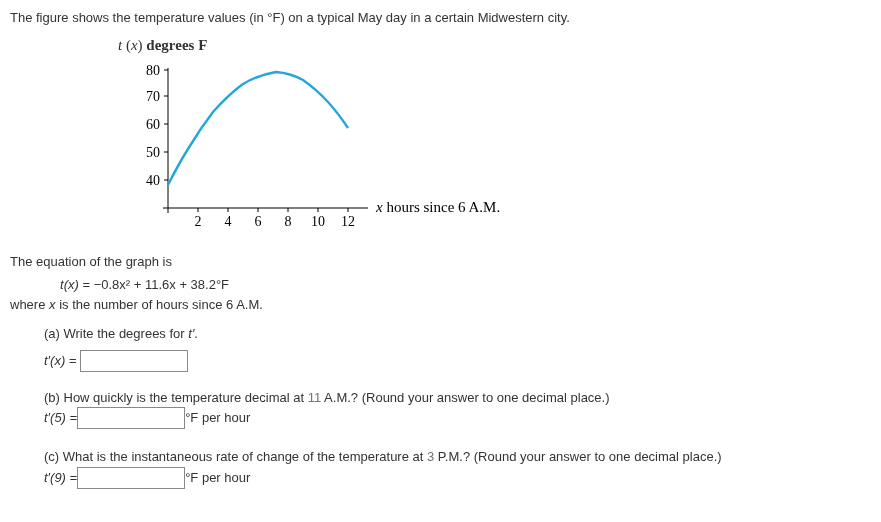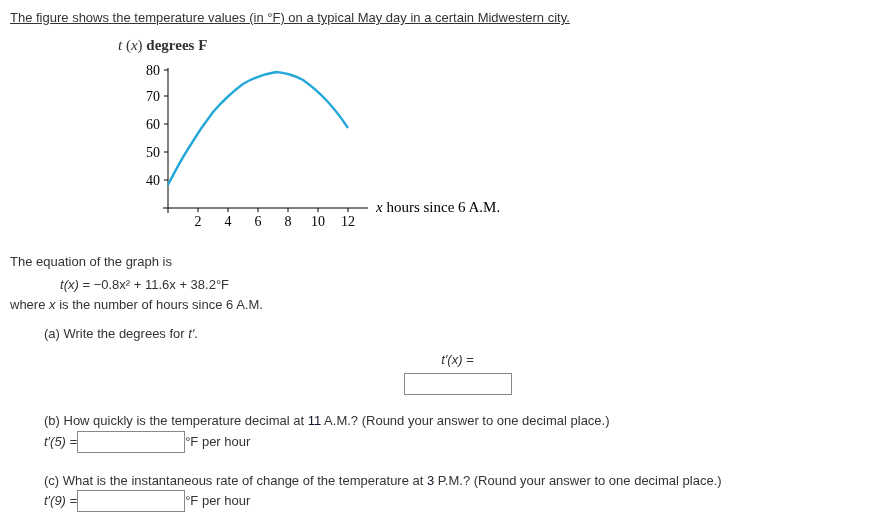--- a/index.html
+++ b/index.html
@@ -4,50 +4,50 @@
 <style>
   body {
     font-family: Arial, Helvetica, sans-serif;
     font-size: 13px;
     color: #333;
     margin: 0;
     padding: 8px 10px;
     width: 861px;
     line-height: 1.5;
   }
-  .intro { margin-bottom: 6px; text-decoration: underline; }
+  .intro { margin-bottom: 6px; }
   .chart-wrap {
     margin-left: 98px;
     margin-top: 0;
     margin-bottom: 8px;
   }
   .ylabel {
     font-family: Georgia, 'Times New Roman', serif;
     font-size: 15px;
     margin-left: 10px;
     margin-bottom: 2px;
   }
   .ylabel .var { font-style: italic; }
   .eq-line { margin-bottom: 4px; }
   .eq { margin-left: 50px; font-style: italic; }
   .eq .num, .eq .op { font-style: normal; }
   .where { margin-bottom: 10px; }
   .var { font-style: italic; }
   .part { margin-left: 34px; margin-bottom: 16px; }
   .part .q { margin-bottom: 6px; }
   .answer-line { margin-left: 0; display: flex; align-items: center; gap: 4px; }
-  .part-a .answer-line { margin-left: 0; flex-direction: column; }
+  .part-a .answer-line { margin-left: 0; }
   input.answer {
     border: 1px solid #888;
     height: 18px;
     width: 100px;
     padding: 1px 3px;
     font-size: 13px;
   }
-  .red { color: #0f172a; }
+  .red { color: #737373; }
   .section-b, .section-c { margin-left: 34px; margin-bottom: 18px; }
   .sub-answer { display: flex; align-items: center; }
   .prime { font-style: italic; }
 </style>
 </head>
 <body>
 
 <div class="intro">The figure shows the temperature values (in °F) on a typical May day in a certain Midwestern city.</div>
 
 <div class="chart-wrap">

